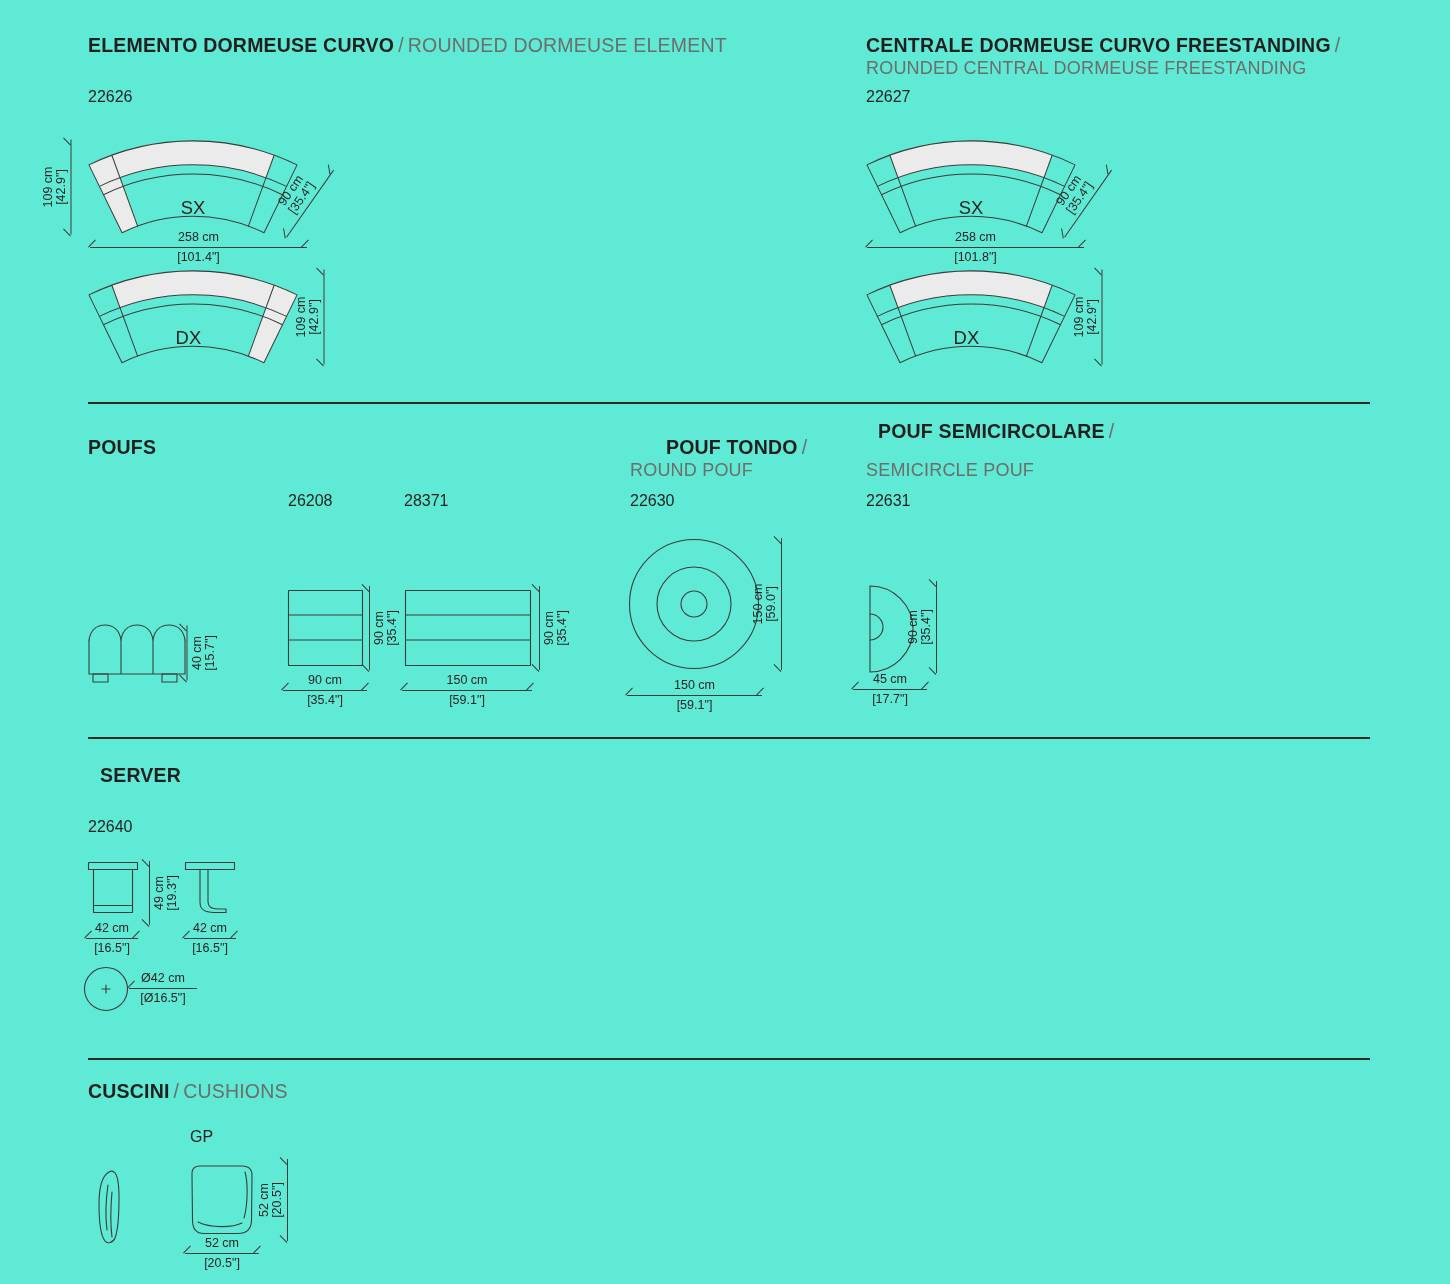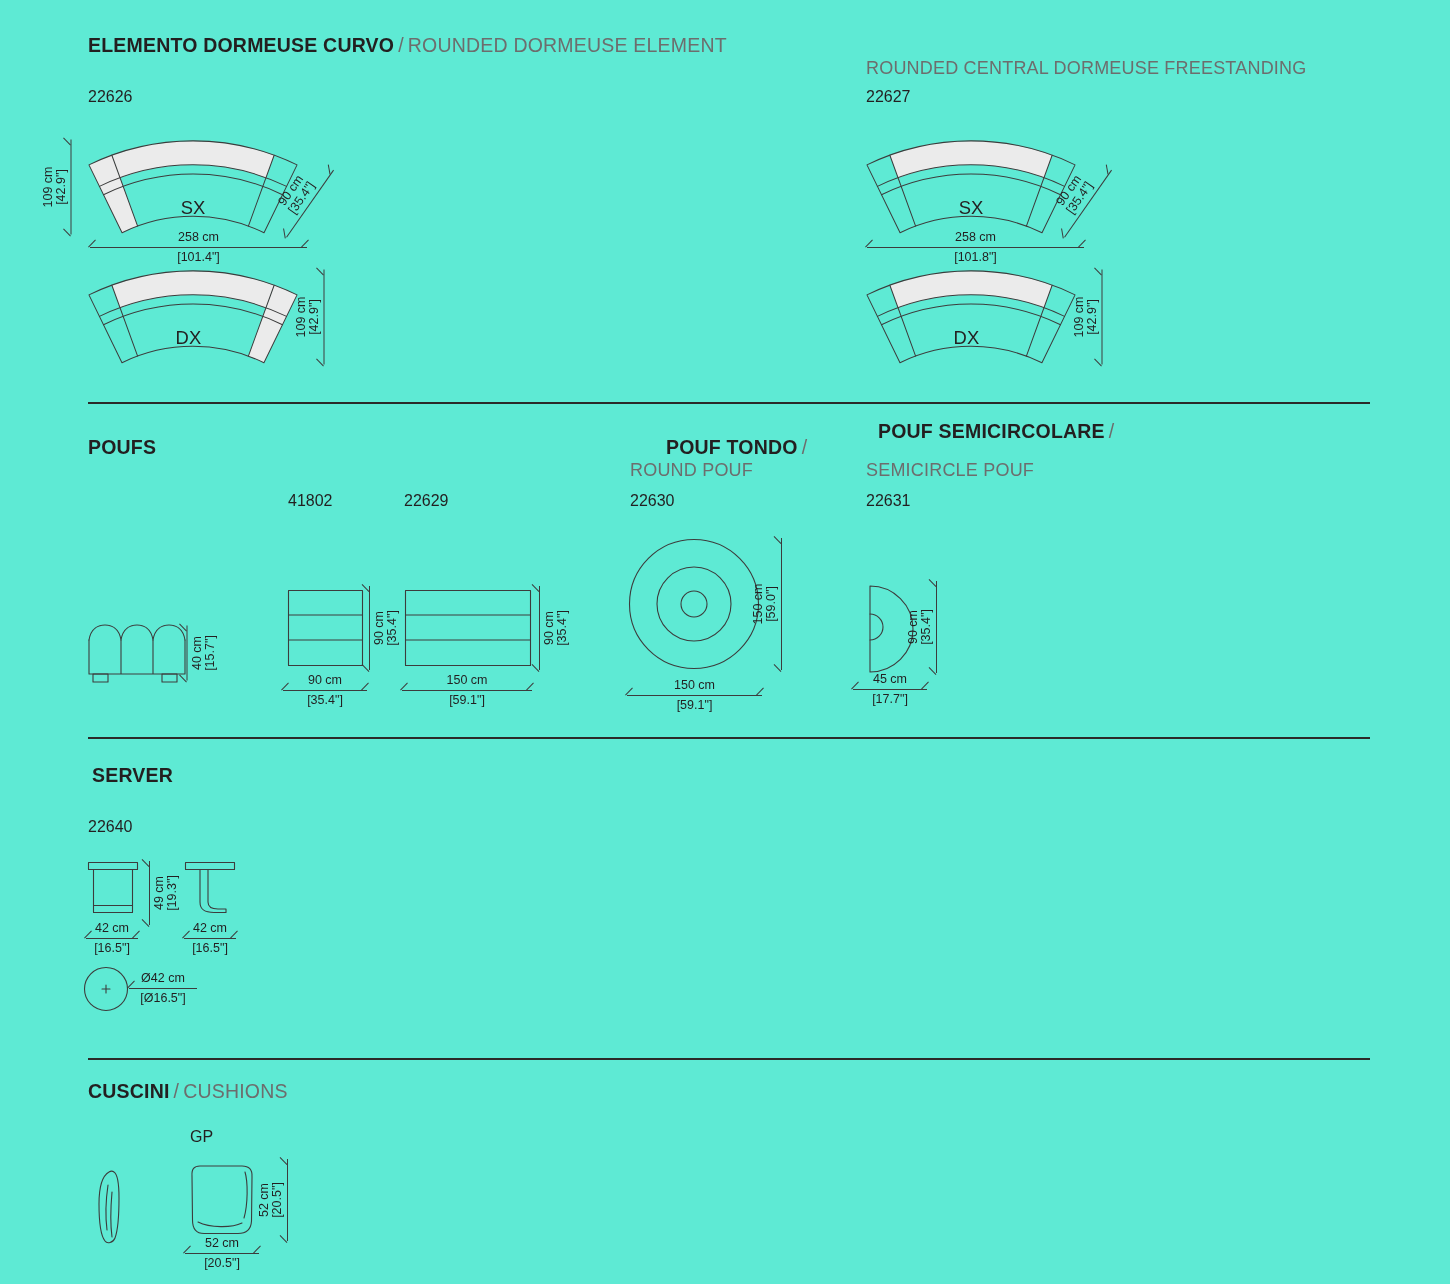--- a/index.html
+++ b/index.html
@@ -31,20 +31,23 @@
 </head>
 <body>
 
 <div class="page">
 
   <div class="abs h1" style="left:88px;top:34px;">
     <span>ELEMENTO DORMEUSE CURVO</span><span class="sep">/</span><span class="en">ROUNDED DORMEUSE ELEMENT</span>
   </div>
   <div class="abs code" style="left:88px;top:88px;">22626</div>
 
+  <div class="abs h1" style="left:866px;top:34px;">
+    <span>CENTRALE DORMEUSE CURVO FREESTANDING</span><span class="sep">/</span>
+  </div>
   <div class="abs h2line" style="left:866px;top:58px;">ROUNDED CENTRAL DORMEUSE FREESTANDING</div>
   <div class="abs code" style="left:866px;top:88px;">22627</div>
 
   <svg class="draw" style="left:78px;top:128px;" width="230" height="115" viewBox="0 0 250 125">
     <path class="sh" d="M11.9,40.1 A258,258 0 0 1 36.8,29.6 L64.8,106.6 A176,176 0 0 0 47.9,113.8 Z"></path>
     <path class="sh" d="M36.8,29.6 A258,258 0 0 1 213.2,29.6 L204.4,54 A232,232 0 0 0 45.7,54 Z"></path>
     <path class="ln" d="M11.9,40.1 A258,258 0 0 1 238.1,40.1 L202.2,113.8 A176,176 0 0 0 47.9,113.8 Z"></path>
     <path class="ln" d="M23.3,63.5 A232,232 0 0 1 226.7,63.5"></path>
     <path class="ln" d="M27.7,72.5 A222,222 0 0 1 222.3,72.5"></path>
     <path class="ln" d="M36.8,29.6 L64.8,106.6"></path>
@@ -120,22 +123,22 @@
     <span class="t">109 cm</span>
     <span class="t">[42.9"]</span>
     <div class="dln"></div>
   </div>
 
   <div class="divider" style="top:402px;"></div>
 
   <div class="abs h1" style="left:88px;top:436px;">
     <span>POUFS</span>
   </div>
-  <div class="abs code" style="left:288px;top:492px;">41802</div>
-  <div class="abs code" style="left:404px;top:492px;">22629</div>
+  <div class="abs code" style="left:288px;top:492px;">26208</div>
+  <div class="abs code" style="left:404px;top:492px;">28371</div>
 
   <div class="abs h1" style="left:630px;top:436px;margin-left:36px;">
     <span>POUF TONDO</span><span class="sep">/</span>
   </div>
   <div class="abs h2line" style="left:630px;top:460px;">ROUND POUF</div>
   <div class="abs code" style="left:630px;top:492px;">22630</div>
 
   <div class="abs h1" style="left:866px;top:420px;margin-left:12px;">
     <span>POUF SEMICIRCOLARE</span><span class="sep">/</span>
   </div>
@@ -210,21 +213,21 @@
     <div class="dln"></div>
   </div>
   <div class="dim" style="left:853px;top:673px;width:74px;">
     <span class="t">45 cm</span>
     <div class="dln"></div>
     <span class="t">[17.7"]</span>
   </div>
 
   <div class="divider" style="top:737px;"></div>
 
-  <div class="abs h1" style="left:92px;top:764px;">
+  <div class="abs h1" style="left:100px;top:764px;">
     <span>SERVER</span>
   </div>
   <div class="abs code" style="left:88px;top:818px;">22640</div>
 
   <svg class="draw" style="left:88px;top:862px;" width="50" height="55" viewBox="0 0 50 55">
     <rect class="ln" x="0.5" y="0.5" width="49" height="7"></rect>
     <rect class="ln" x="5.5" y="7.5" width="39" height="43"></rect>
     <path class="ln" d="M5.5,43.5 L44.5,43.5"></path>
   </svg>
   <div class="dim rot90" style="left:130px;top:877px;width:64px;">

